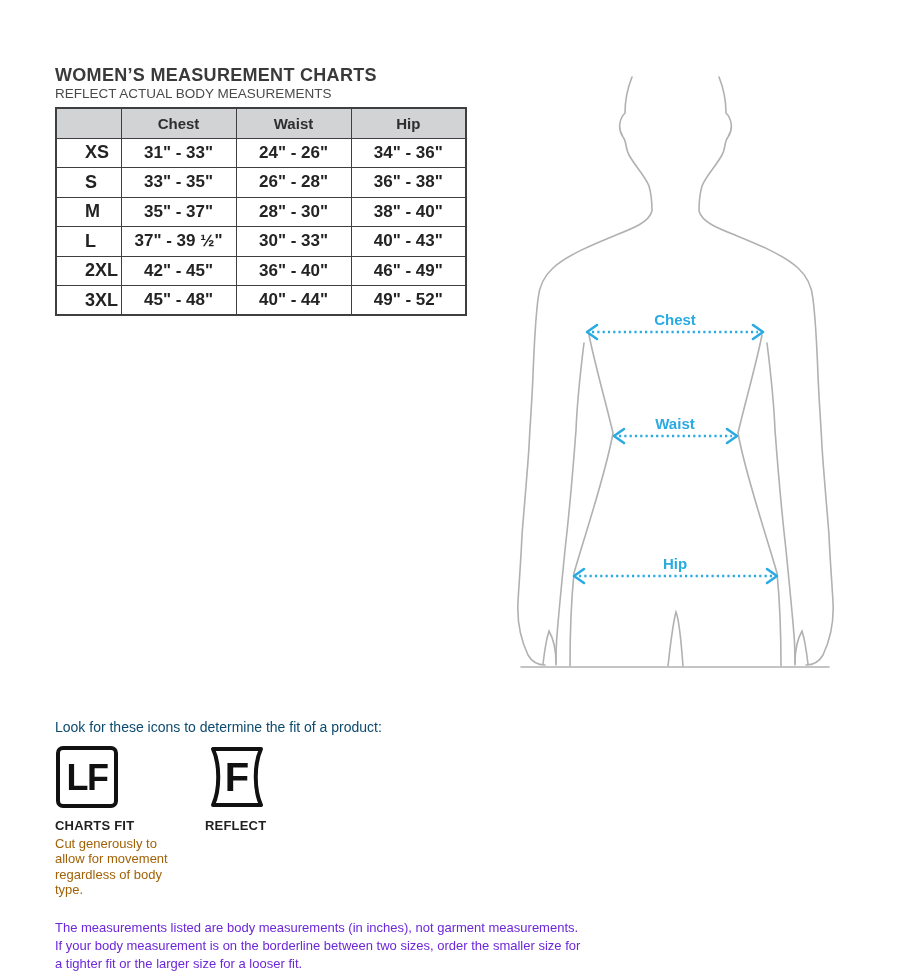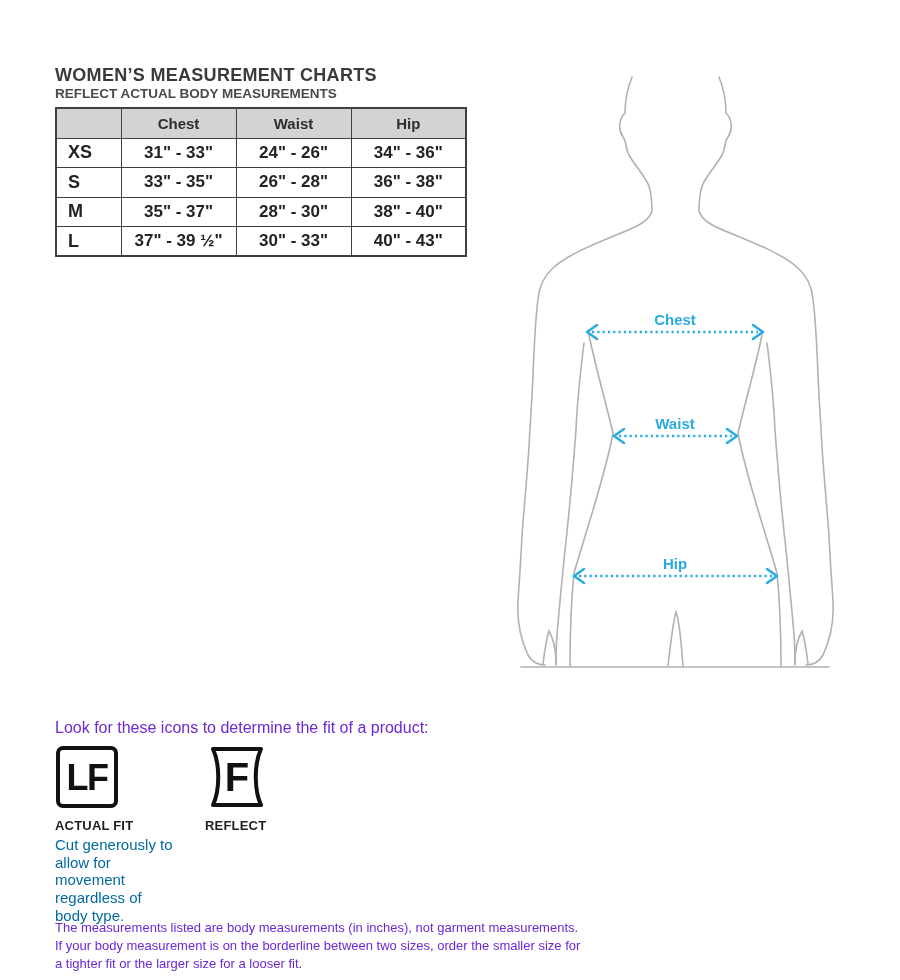--- a/index.html
+++ b/index.html
@@ -14,21 +14,21 @@
     margin-top: 25px;
   }
 
   
   .title {
     position: absolute; left: 55px; top: 40px;
     font-size: 18px; font-weight: 700; letter-spacing: 0.3px; color: #3a3a3a;
   }
   .subtitle {
     position: absolute; left: 55px; top: 61px;
-    font-size: 13.5px; font-weight: 700; color: #4a4a4a;
+    font-size: 13.5px; font-weight: 400; color: #4a4a4a;
   }
 
   
   table.size-chart {
     position: absolute; left: 55px; top: 82px;
     width: 410px; border-collapse: collapse; table-layout: fixed;
     border: 2px solid #3f3f41;
   }
   table.size-chart col.c-size  { width: 65px; }
   table.size-chart col.c-meas  { width: 115px; }
@@ -37,53 +37,53 @@
     height: 29.5px;
     vertical-align: middle;
   }
   table.size-chart thead th {
     background: #d1d3d4;
     font-size: 15px; font-weight: 700; color: #2e2e2e; text-align: center;
     height: 30px;
   }
   table.size-chart td.size-col {
     font-size: 18px; font-weight: 700; color: #232323;
-    text-align: left; padding-left: 11px;
+    text-align: left; padding-left: 28px;
   }
   table.size-chart td.val {
     font-size: 17px; font-weight: 700; color: #232323; text-align: center;
     white-space: nowrap;
   }
 
   
   .figure-wrap { position: absolute; left: 0; top: 0; width: 900px; height: 700px; }
   .figure-wrap svg { display: block; }
   .sil { fill: none; stroke: #b1b1b1; stroke-width: 1.6; stroke-linecap: round; }
   .meas-dotted { fill: none; stroke-width: 2.6; stroke-dasharray: 2.2 3.1; }
   .meas-head { fill: none; stroke-width: 2.6; stroke-linecap: round; stroke-linejoin: round; }
   .meas-label {
     font-family: "Liberation Sans", sans-serif;
     font-size: 15px; font-weight: 700;
   }
 
   
   .fit-intro {
     position: absolute; left: 55px; top: 694px;
-    font-size: 16px; color: #6d28d9;
+    font-size: 14px; color: #0c4a6e;
   }
   .fit-item { position: absolute; top: 720px; }
   .fit-item.col1 { left: 55px;  width: 118px; }
   .fit-item.col2 { left: 205px; width: 128px; }
   .fit-item.col3 { left: 352px; width: 118px; }
   .fit-icon { height: 64px; margin-bottom: 9px; }
   .fit-name {
     font-size: 13px; font-weight: 700; color: #1f1f1f; margin-bottom: 3px;
     letter-spacing: 0.2px;
   }
-  .fit-desc { font-size: 15px; line-height: 1.18; color: #0369a1; }
+  .fit-desc { font-size: 13px; line-height: 1.18; color: #a16207; }
 
   
   .footnote {
     position: absolute; left: 55px; top: 894px; width: 528px;
     font-size: 13px; line-height: 1.4; color: #6d28d9;
   }
 </style>
 </head>
 <body>
 
@@ -124,20 +124,32 @@
         <td class="size-col">M</td>
         <td class="val">35" - 37"</td>
         <td class="val">28" - 30"</td>
         <td class="val">38" - 40"</td>
       </tr>
       <tr>
         <td class="size-col">L</td>
         <td class="val">37" - 39 ½"</td>
         <td class="val">30" - 33"</td>
         <td class="val">40" - 43"</td>
+      </tr>
+      <tr>
+        <td class="size-col">2XL</td>
+        <td class="val">42" - 45"</td>
+        <td class="val">36" - 40"</td>
+        <td class="val">46" - 49"</td>
+      </tr>
+      <tr>
+        <td class="size-col">3XL</td>
+        <td class="val">45" - 48"</td>
+        <td class="val">40" - 44"</td>
+        <td class="val">49" - 52"</td>
       </tr>
     </tbody>
   </table>
 
   <div class="figure-wrap">
     <svg width="900" height="700" viewBox="0 0 900 700" xmlns="http://www.w3.org/2000/svg">
 
       <g>
 
         <path class="sil" d="M 632,52
@@ -225,21 +237,21 @@
 
   <div class="fit-intro">Look for these icons to determine the fit of a product:</div>
 
   <div class="fit-item col1">
     <div class="fit-icon">
       <svg width="64" height="64" viewBox="0 0 64 64" xmlns="http://www.w3.org/2000/svg">
         <rect x="3" y="3" width="58" height="58" rx="5" fill="none" stroke="#111111" stroke-width="4"></rect>
         <text x="32" y="45" text-anchor="middle" font-family="Liberation Sans, sans-serif" font-size="36" font-weight="900" letter-spacing="-1.5" fill="#111111">LF</text>
       </svg>
     </div>
-    <div class="fit-name">ACTUAL FIT</div>
+    <div class="fit-name">CHARTS FIT</div>
     <div class="fit-desc">Cut generously to allow for movement regardless of body type.</div>
   </div>
 
   <div class="fit-item col2">
     <div class="fit-icon">
       <svg width="64" height="64" viewBox="0 0 64 64" xmlns="http://www.w3.org/2000/svg">
         <path d="M 8,4 L 56,4 C 49,19 49,45 56,60 L 8,60 C 15,45 15,19 8,4 Z" fill="none" stroke="#111111" stroke-width="4" stroke-linejoin="round"></path>
         <text x="32" y="46" text-anchor="middle" font-family="Liberation Sans, sans-serif" font-size="40" font-weight="900" fill="#111111">F</text>
       </svg>
     </div>

